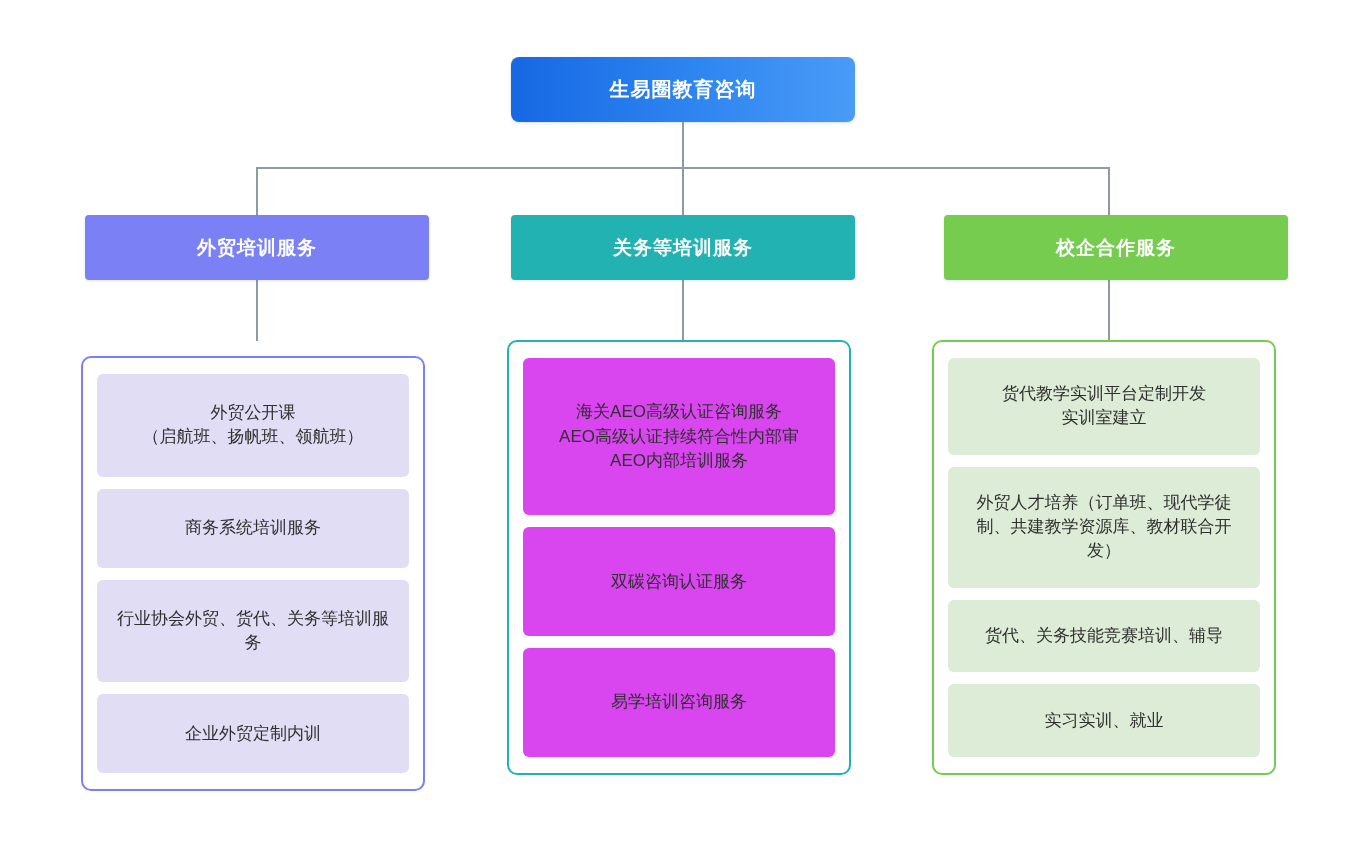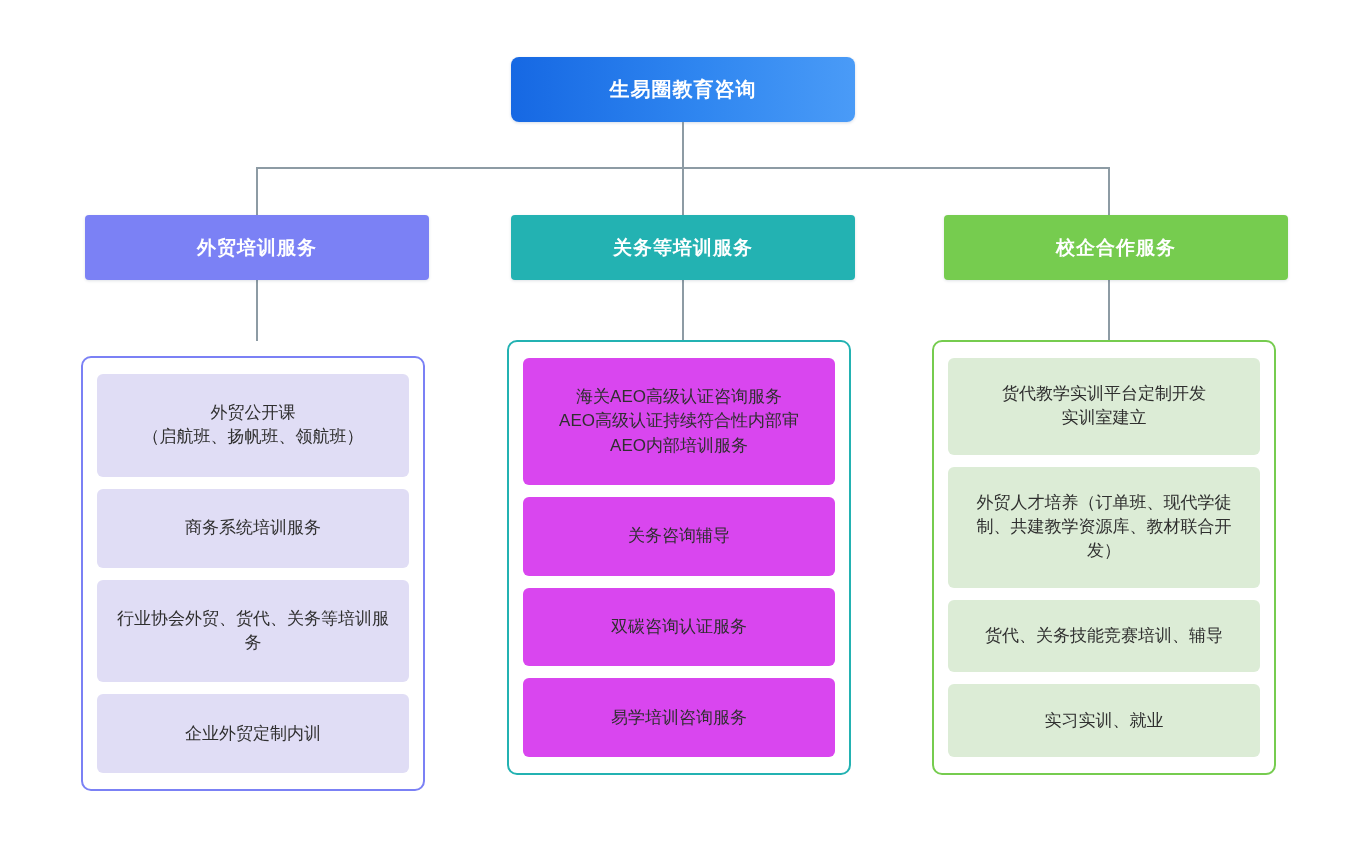--- a/index.html
+++ b/index.html
@@ -146,21 +146,20 @@
     <div class="item-card">企业外贸定制内训</div>
   </div>
 
   <div class="branch-header" id="branch-header-1">
     <span class="branch-title">关务等培训服务</span>
   </div>
   <div class="branch-panel" id="branch-panel-1">
     <div class="item-card">海关AEO高级认证咨询服务
 AEO高级认证持续符合性内部审
 AEO内部培训服务</div>
-    <div class="item-card">关务咨询辅导</div>
     <div class="item-card">双碳咨询认证服务</div>
     <div class="item-card">易学培训咨询服务</div>
   </div>
 
   <div class="branch-header" id="branch-header-2">
     <span class="branch-title">校企合作服务</span>
   </div>
   <div class="branch-panel" id="branch-panel-2">
     <div class="item-card">货代教学实训平台定制开发
 实训室建立</div>

